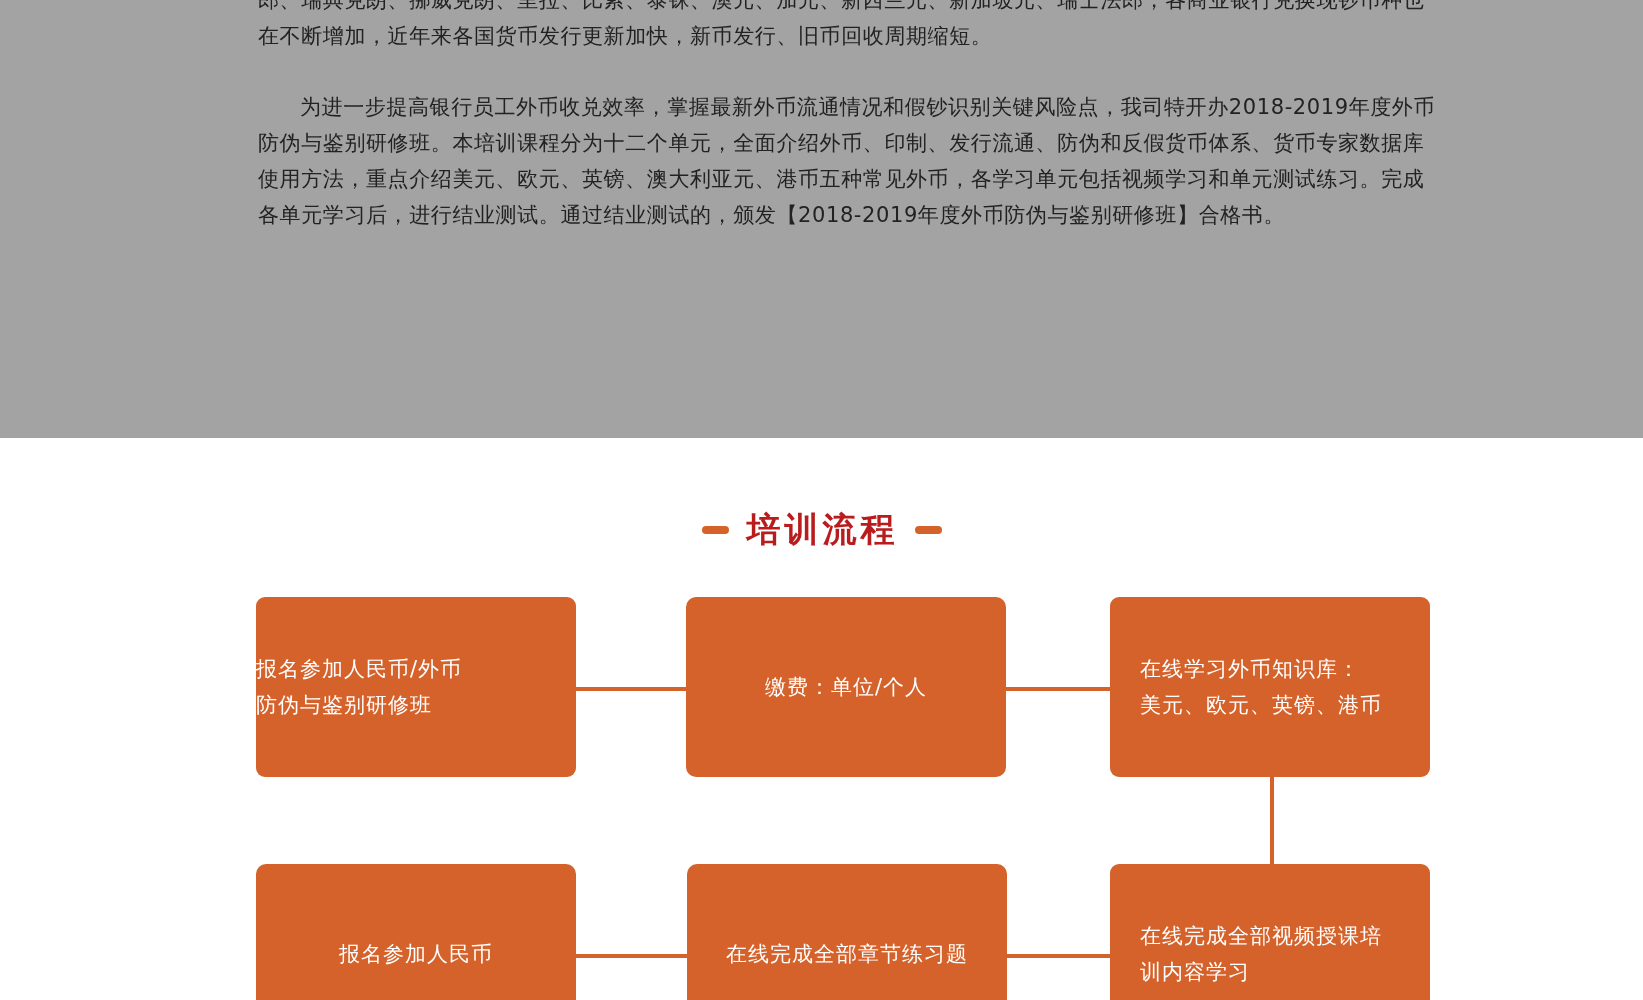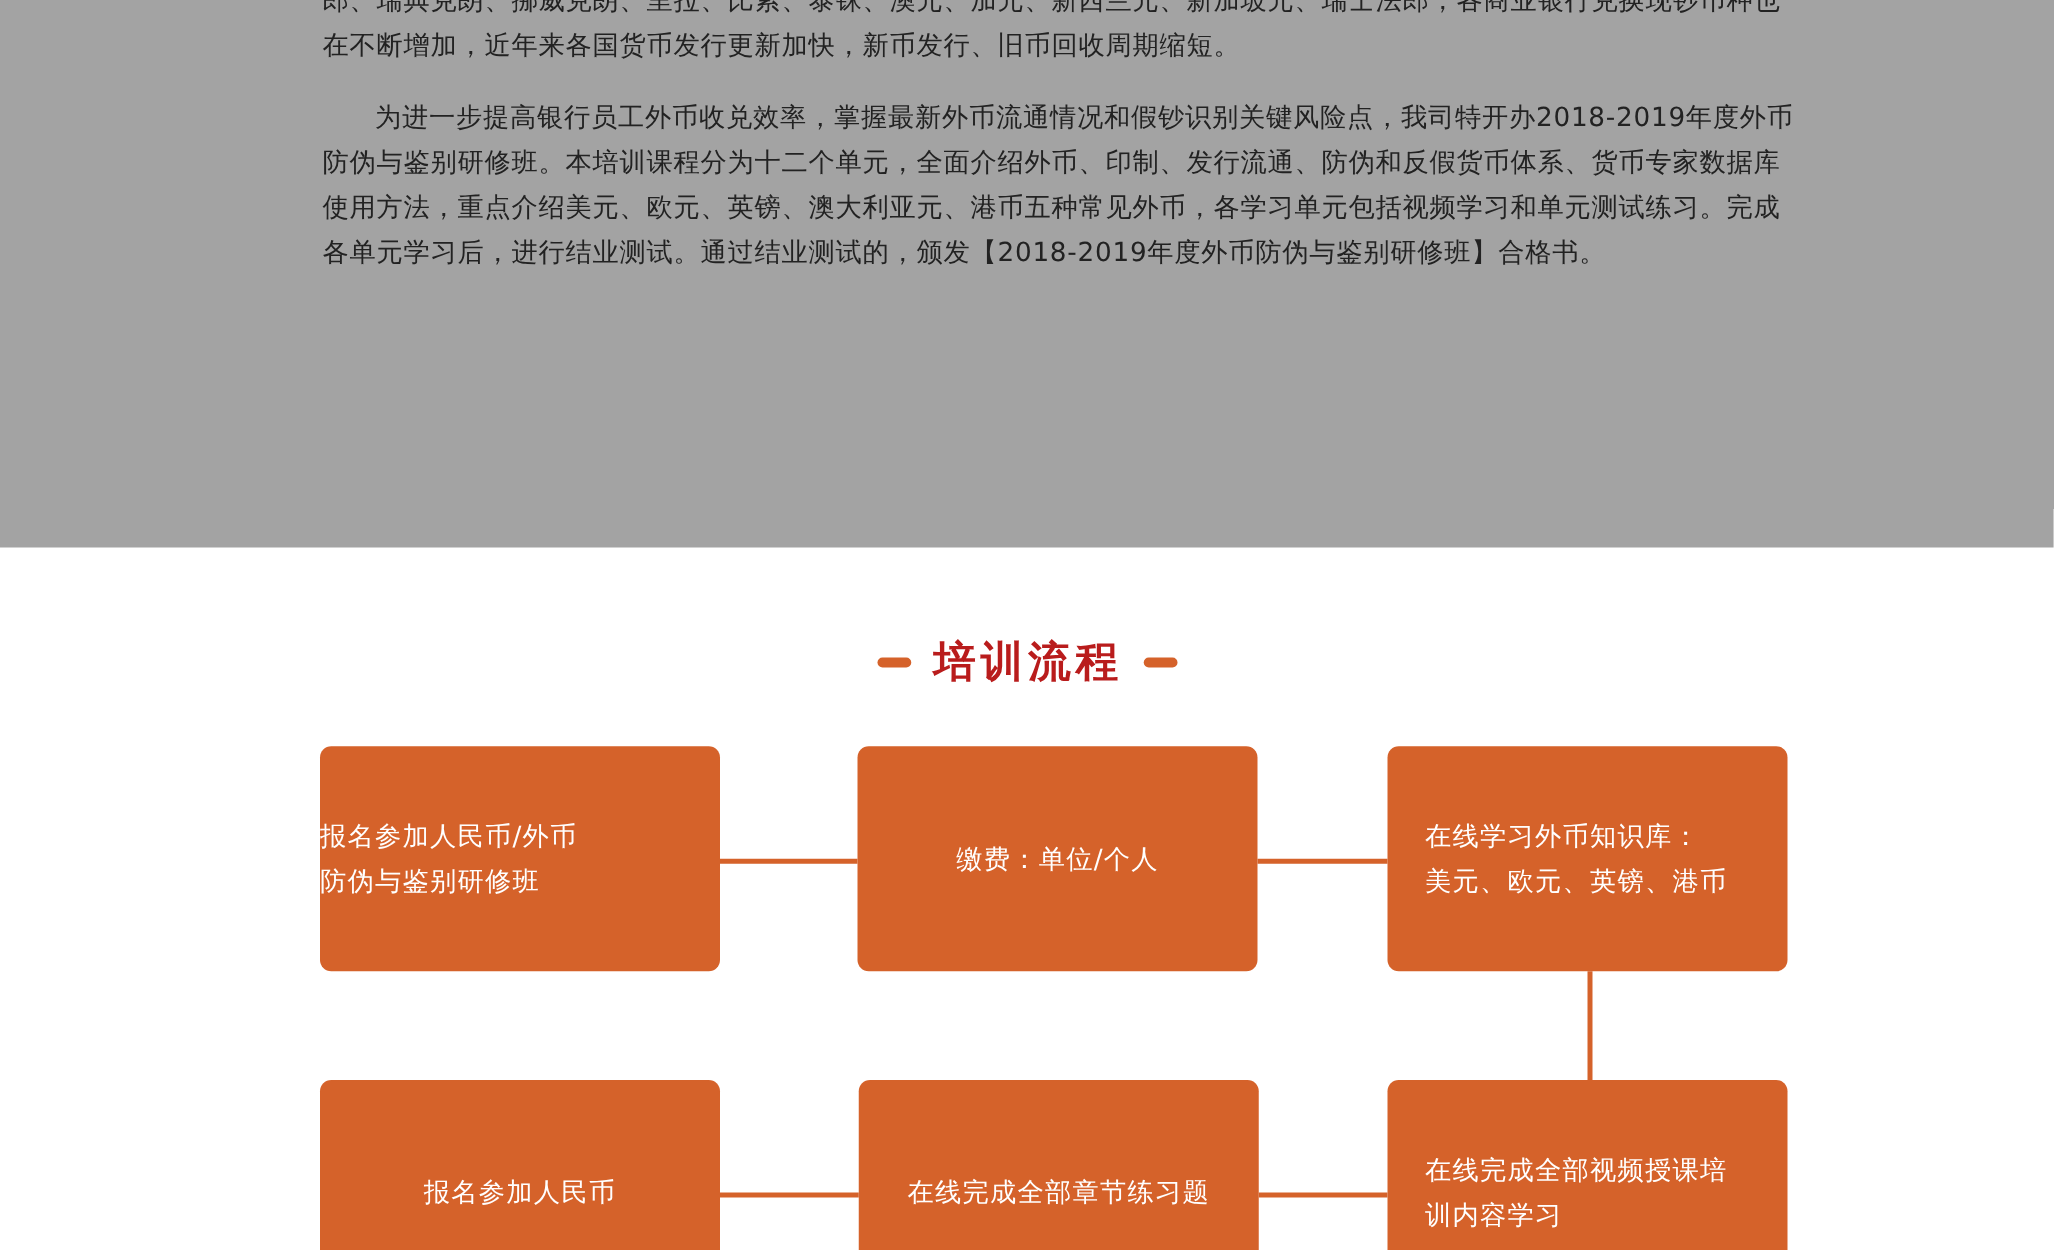--- a/index.html
+++ b/index.html
@@ -11,42 +11,42 @@
   .intro {
     position: absolute; left: 0; top: 0; width: 1643px; height: 438px;
     background: #a3a3a3;
   }
   .intro-text {
     position: absolute; left: 258px; width: 1180px;
     color: #222222; font-size: 21px; line-height: 36px;
     letter-spacing: 0.6px;
   }
   .para { margin: 0; text-indent: 0; }
-  .para.indent { text-indent: 42px; }
+  .para.indent { text-indent: 42px; margin-top: 13px; }
   .p0 { top: -18px; }
   .p1 { top: 76px; }
   .p2 { top: 278px; }
   .title-wrap {
     position: absolute; top: 508px; left: 0; width: 1643px; height: 44px;
     display: flex; align-items: center; justify-content: center;
   }
   .title-dash {
     width: 27px; height: 8px; border-radius: 4px; background: #d5622a;
   }
   .title-text {
     color: #b91c1c; font-size: 34px; font-weight: bold; letter-spacing: 4px;
     margin: 0 16px 0 18px;
   }
   .step {
     position: absolute; width: 320px; height: 180px;
     background: #d5622a; border-radius: 9px;
     color: #ffffff; font-size: 21px; line-height: 36px; letter-spacing: 1px;
     display: flex; align-items: center; box-sizing: border-box;
   }
-  .step.center { justify-content: center; text-align: right; }
+  .step.center { justify-content: center; text-align: right; border-radius: 10px; }
   .step.left { }
   .step.left3 { padding-left: 30px; }
   .step-label { white-space: pre-line; }
   .line-h { position: absolute; height: 4px; background: #d5622a; }
   .line-v { position: absolute; width: 4px; background: #d5622a; }
 </style>
 </head>
 <body>
 
 <section class="intro">

